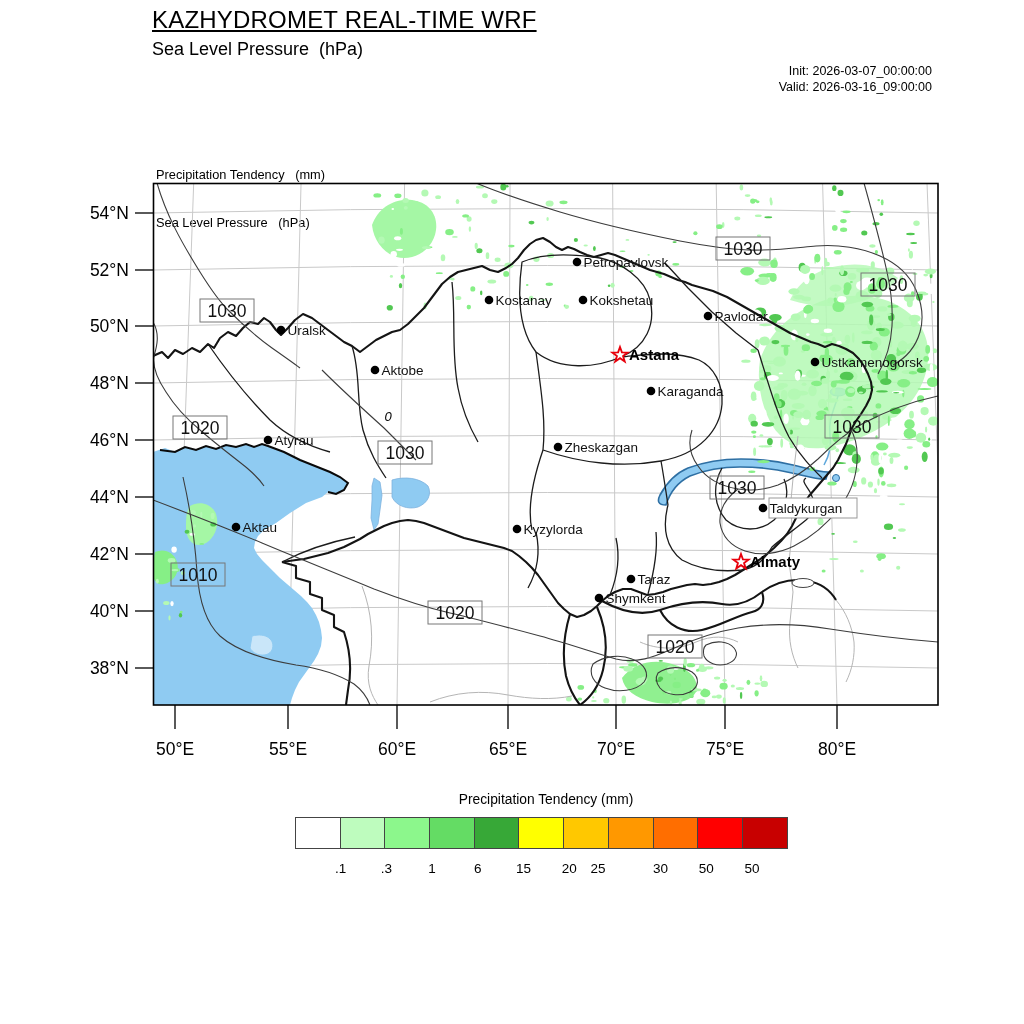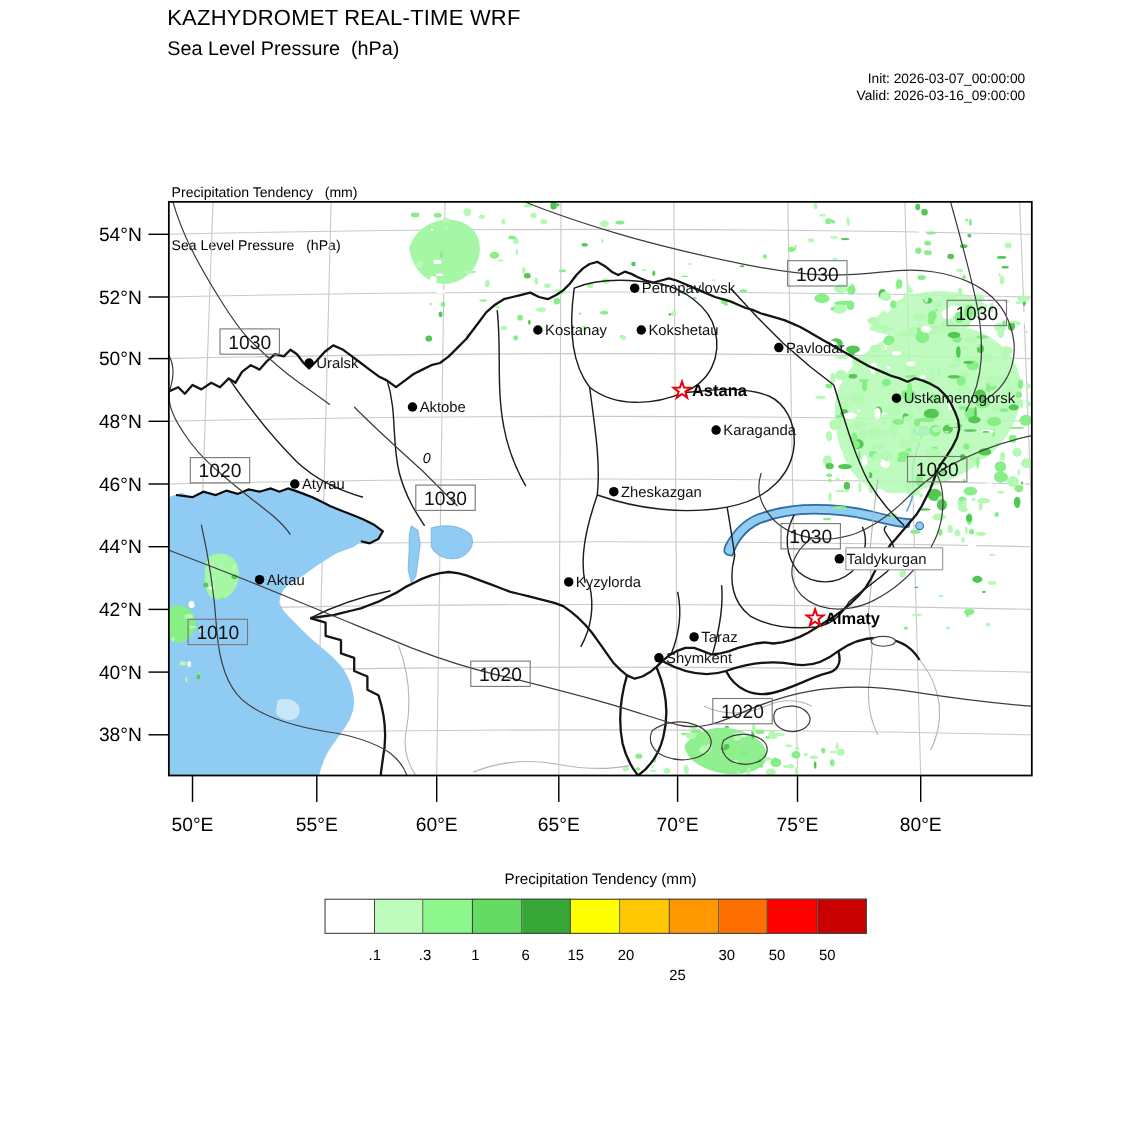--- a/index.html
+++ b/index.html
@@ -1,19 +1,19 @@
 <!DOCTYPE html>
 <html><head>
 <meta charset="utf-8">
 <style>
   html,body{margin:0;padding:0;background:#fff;}
   body{width:1024px;height:1024px;position:relative;overflow:hidden;
        font-family:"Liberation Sans","DejaVu Sans",sans-serif;color:#000;}
   .hdr{position:absolute;left:152px;top:6px;}
-  .hdr .t1{font-size:20px;letter-spacing:.2px;}
+  .hdr .t1{font-size:24px;letter-spacing:.2px;text-decoration:underline;}
   .hdr .t2,.hdr .t3{font-size:18px;margin-top:5px;white-space:pre;}
   .initvalid{position:absolute;right:92px;top:63px;text-align:right;font-size:12.5px;line-height:16px;}
   .maplegend{position:absolute;left:156px;top:135px;font-size:12.8px;line-height:16px;white-space:pre;}
   .cbar-title{position:absolute;left:295px;top:792px;width:502px;text-align:center;font-size:13.8px;}
   .cbar-row{position:absolute;left:295px;top:817px;display:flex;}
   .cbar-row .sw{width:43.7px;height:30px;border:1px solid #444;border-left:none;}
   .cbar-row .sw:first-child{border-left:1px solid #444;}
   .cbar-labels{position:absolute;left:0;top:861px;width:1024px;height:20px;}
   .cbar-labels span{position:absolute;transform:translateX(-50%);font-size:13.5px;}
   svg text{font-family:"Liberation Sans","DejaVu Sans",sans-serif;}
@@ -845,17 +845,17 @@
     <div class="sw" style="background: rgb(255, 0, 0);"></div>
     <div class="sw" style="background: rgb(200, 0, 0);"></div>
   </div>
 <div class="cbar-labels" id="cbar-labels">
     <span style="left: 340.7px;">.1</span>
     <span style="left: 386.4px;">.3</span>
     <span style="left: 432.1px;">1</span>
     <span style="left: 477.8px;">6</span>
     <span style="left: 523.5px;">15</span>
     <span style="left: 569.2px;">20</span>
-    <span style="left: 616px; margin-top: 18px;">25</span>
+    <span style="left: 598px;">25</span>
     <span style="left: 660.6px;">30</span>
     <span style="left: 706.3px; text-align: right;">50</span>
     <span style="left: 752px;">50</span>
   </div>
 
 </body></html>

